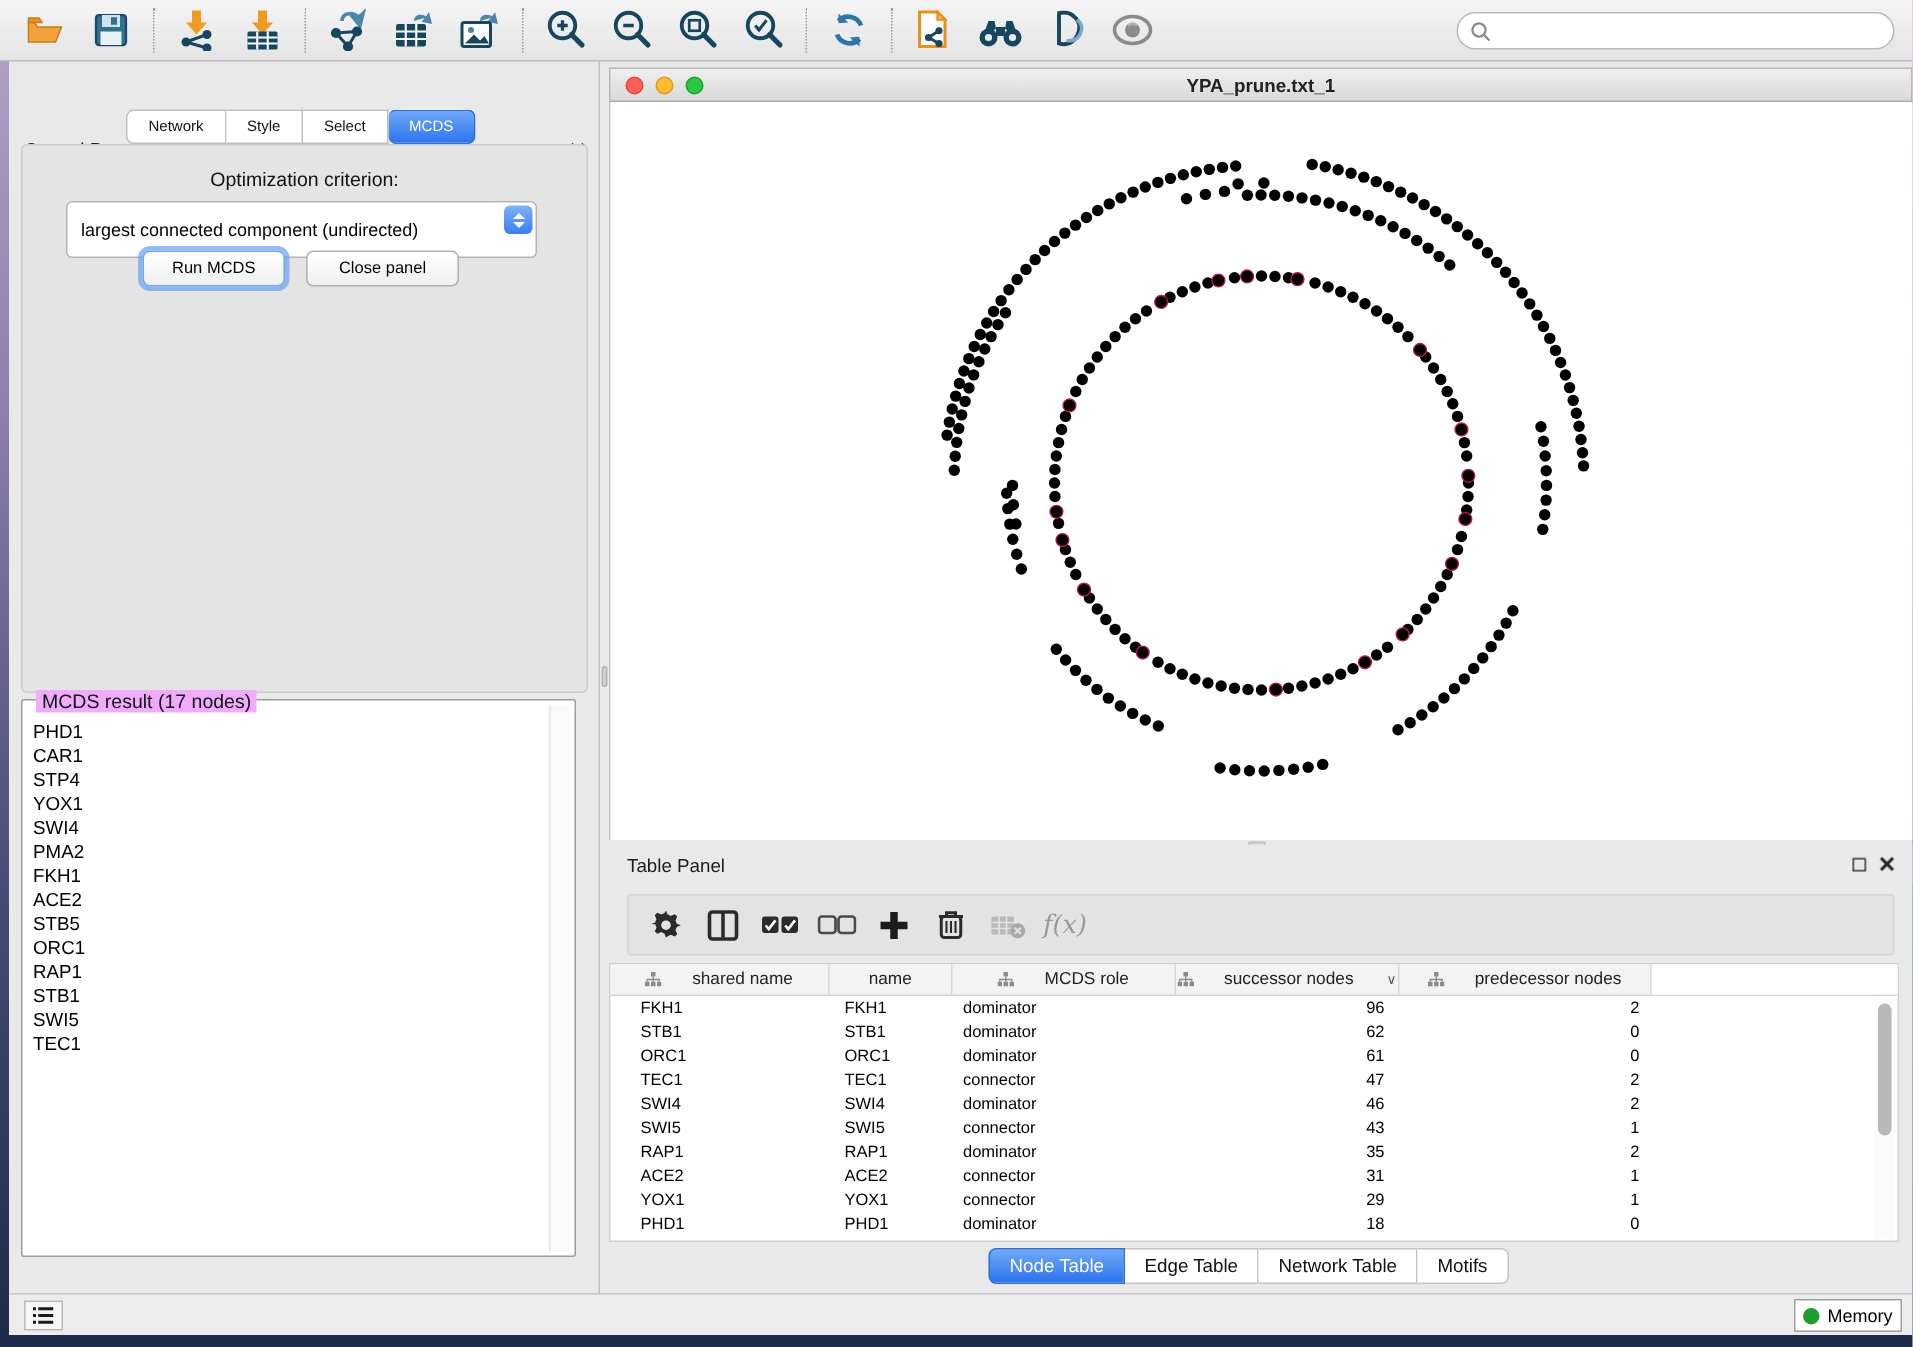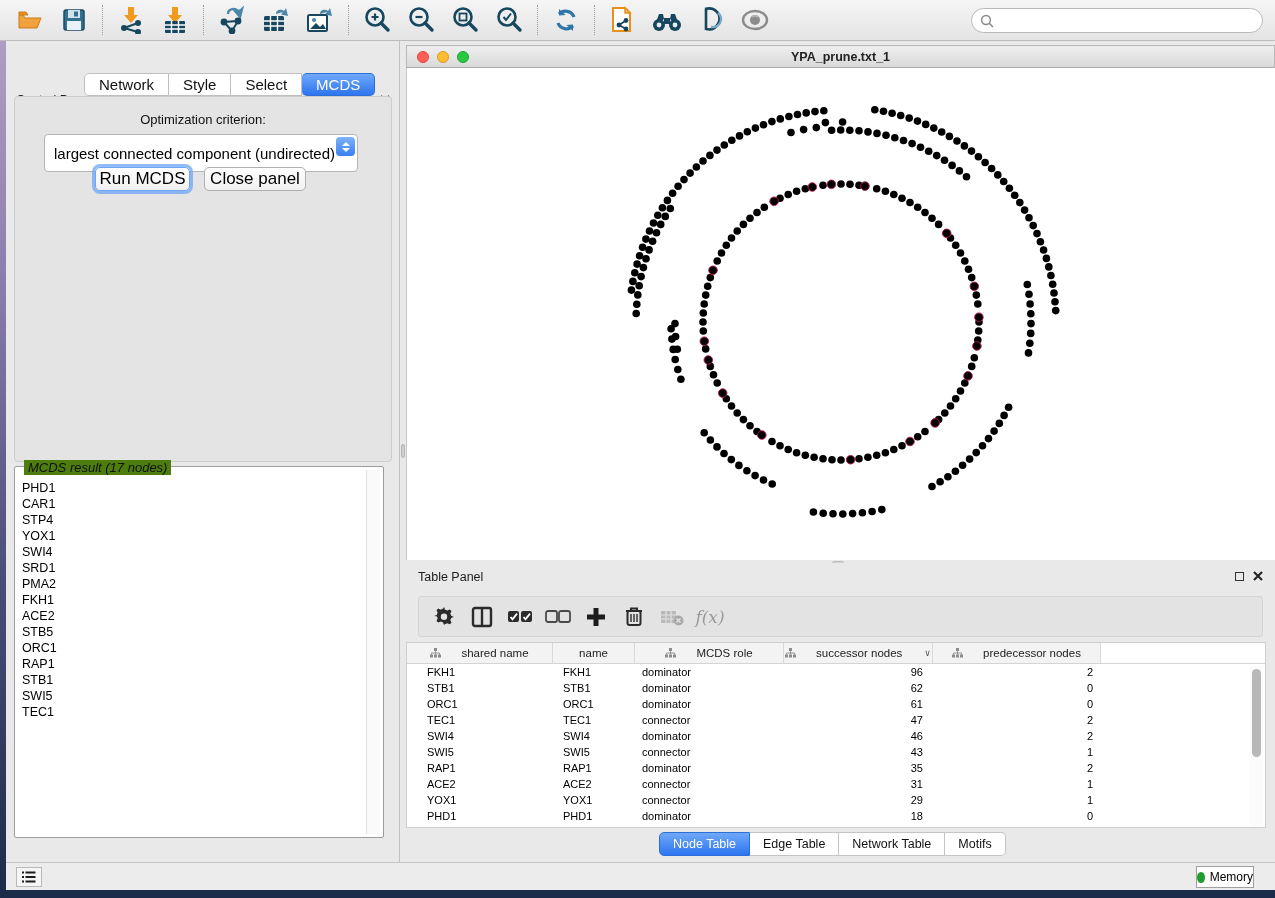--- a/index.html
+++ b/index.html
@@ -28,53 +28,53 @@
   #toolbar-search input { border:none; outline:none; flex:1; font-size:12px; background:transparent; margin-left:6px; font-family:"Liberation Sans",sans-serif;}
 
   
   #control-panel { left:6px; top:41px; width:394px; height:821px; background:#e9e9e9; border-right:1px solid #c2c2c2;}
   #cp-titlebar { left:6px; top:41px; width:394px; height:27px; display:flex; align-items:center; padding:0 10px; font-size:12.5px; color:#1c1c1c;margin-top:45px; }
   .float-close { position:absolute; right:8px; top:8px; display:flex; gap:9px; align-items:center; }
   .float-icon { width:9px; height:9px; border:1.6px solid #333; display:inline-block; background:transparent; }
 
   #cp-tabs { left:84px; top:73px; height:23px; display:flex; }
   .cp-tab {
-    padding:0 14px; height:23px; display:flex; align-items:center; font-size:15px;
+    padding:0 14px; height:23px; display:flex; align-items:center; font-size:10px;
     background:#fff; border:1px solid #bfbfbf; border-left:none; color:#111;
   }
   .cp-tab:first-child { border-left:1px solid #bfbfbf; border-radius:5px 0 0 5px; }
   .cp-tab:last-child  { border-radius:0 5px 5px 0; }
   .cp-tab.selected {
     background:linear-gradient(#6fa9f9,#2d74ef); color:#fff; border-color:#2d6fd8; border-radius:5px;
   }
 
   #cp-box { left:14px; top:96px; width:378px; height:366px; background:#e4e4e4; border:1px solid #cccccc; border-radius:4px; }
   #opt-label { left:14px; top:112px; width:378px; text-align:center; font-size:13px; color:#111; }
   #opt-select {
     left:44px; top:134px; width:314px; height:38px; background:#fff; border:1px solid #b5b5b5; border-radius:4px;
-    display:flex; align-items:center; font-size:15px; padding-left:9px; color:#000;
+    display:flex; align-items:center; font-size:12px; padding-left:9px; color:#000;
   }
   #opt-stepper {
     position:absolute; right:2px; top:2px; width:19px; height:19px; border-radius:4px;
     background:linear-gradient(#7db3f9,#3a7ef2); display:flex; flex-direction:column; align-items:center; justify-content:center; gap:2px;
   }
   .chev { width:0; height:0; border-left:4px solid transparent; border-right:4px solid transparent; }
   .chev.up { border-bottom:4px solid #fff; }
   .chev.dn { border-top:4px solid #fff; }
 
   .cp-button {
     position:absolute; height:24px; background:linear-gradient(#ffffff,#f0f0f0); border:1px solid #b0b0b0;
-    border-radius:5px; font-size:17px; display:flex; align-items:center; justify-content:center; color:#000;
+    border-radius:5px; font-size:11px; display:flex; align-items:center; justify-content:center; color:#000;
     font-family:"Liberation Sans",sans-serif;
   }
   #run-btn { left:95px; top:167px; width:95px; box-shadow:0 0 0 3px rgba(110,165,245,.75); border-color:#6ea5f5; }
   #close-btn { left:204px; top:167px; width:102px; }
 
   #mcds-group { left:14px; top:466px; width:370px; height:372px; border:1px solid #9d9d9d; border-radius:2px; background:#fff; }
-  #mcds-group-label { left:24px; top:460px; background:#4d7c0f; padding:0 4px; font-size:13px; color:#111;font-style:italic; }
+  #mcds-group-label { left:24px; top:460px; background:#f0abfc; padding:0 4px; font-size:13px; color:#111; }
   #mcds-list { left:16px; top:480px; width:348px; height:356px; overflow:hidden; font-size:12.5px; line-height:16px; color:#000; padding-left:6px;}
   #mcds-scroll { left:366px; top:470px; width:14px; height:364px; background:#fafafa; border-left:1px solid #e2e2e2; }
 
   
   #right-bg { left:400px; top:41px; width:875px; height:821px; background:#e9e9e9; }
 
   #net-titlebar {
     left:406px; top:45px; width:869px; height:23px;
     background:linear-gradient(#efefef,#d9d9d9); border:1px solid #b8b8b8; border-bottom-color:#a9a9a9;
     display:flex; align-items:center; justify-content:center; font-size:12.5px; font-weight:700; color:#222;
@@ -112,21 +112,21 @@
     border:1px solid #c4c4c4; border-left:none; color:#111;
   }
   .tp-tab:first-child { border-left:1px solid #c4c4c4; border-radius:5px 0 0 5px; }
   .tp-tab:last-child { border-radius:0 5px 5px 0; }
   .tp-tab.selected { background:linear-gradient(#6fa9f9,#2d74ef); color:#fff; border-color:#2d6fd8; border-radius:5px 0 0 5px; }
 
   
   #statusbar { left:6px; top:862px; width:1269px; height:28px; background:#ececec; border-top:1px solid #c6c6c6; }
   #list-btn { left:16px; top:867px; width:26px; height:20px; background:#f5f5f5; border:1px solid #b9b9b9; display:flex; align-items:center; justify-content:center; }
   #memory-btn {
-    left:1196px; top:866px; width:58px; height:22px; background:#fff; border:1px solid #9f9f9f;
+    left:1196px; top:866px; width:72px; height:22px; background:#fff; border:1px solid #9f9f9f;
     display:flex; align-items:center; justify-content:center; gap:5px; font-size:12px; color:#000;
   }
   #memory-dot { width:11px; height:11px; border-radius:50%; background:#1e9e2f; }
 </style>
 </head>
 <body>
 
 <div id="toolbar" class="abs">
   <div style="width:8px"></div>
   <div class="tb-btn">
@@ -303,21 +303,20 @@
 <button id="close-btn" class="cp-button">Close panel</button>
 
 <div id="mcds-group" class="abs"></div>
 <div id="mcds-group-label" class="abs">MCDS result (17 nodes)</div>
 <div id="mcds-list" class="abs">
     <div>PHD1</div>
     <div>CAR1</div>
     <div>STP4</div>
     <div>YOX1</div>
     <div>SWI4</div>
-    <div>SRD1</div>
     <div>PMA2</div>
     <div>FKH1</div>
     <div>ACE2</div>
     <div>STB5</div>
     <div>ORC1</div>
     <div>RAP1</div>
     <div>STB1</div>
     <div>SWI5</div>
     <div>TEC1</div>
   </div>

